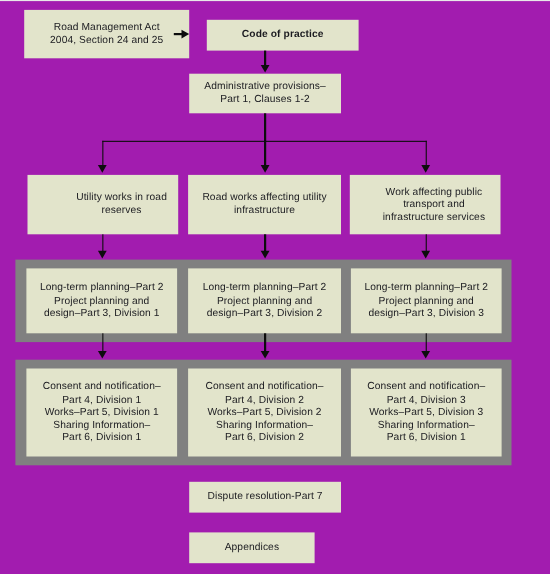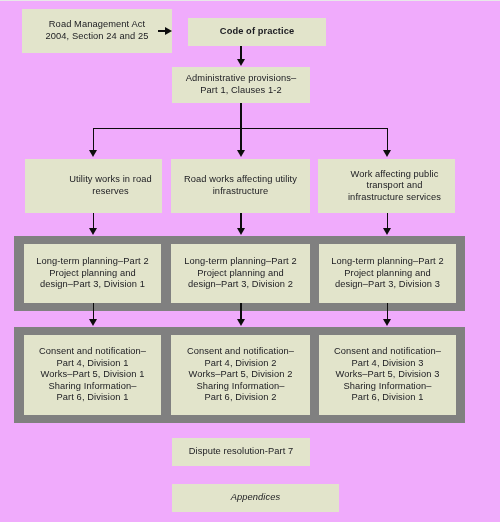--- a/index.html
+++ b/index.html
@@ -8,21 +8,21 @@
     padding: 0;
     background: #ffffff;
   }
   body {
     font-family: "Liberation Sans", sans-serif;
   }
   #canvas {
     position: relative;
     width: 500px;
     height: 522px;
-    background: #f0abfc;
+    background: #a21caf;
     overflow: hidden;
     border-top: 1px solid #e8e8e8;
     box-sizing: border-box;
   }
   .box {
     position: absolute;
     background: #e2e4cb;
     color: #1b1b20;
     display: flex;
     align-items: center;
@@ -185,17 +185,17 @@
 Part 4, Division 3
 Works–Part 5, Division 3
 Sharing Information–
 Part 6, Division 1</span>
   </div>
 
   <div class="box" style="left:172px; top:437px; width:138px; height:28px;justify-content:center;">
     <span>Dispute resolution-Part 7</span>
   </div>
 
-  <div class="box" style="left:172px; top:483px; width:167px; height:28px;font-style:italic;">
+  <div class="box" style="left:172px; top:483px; width:114px; height:28px;">
     <span>Appendices</span>
   </div>
 
 </div>
 
 </body></html>

